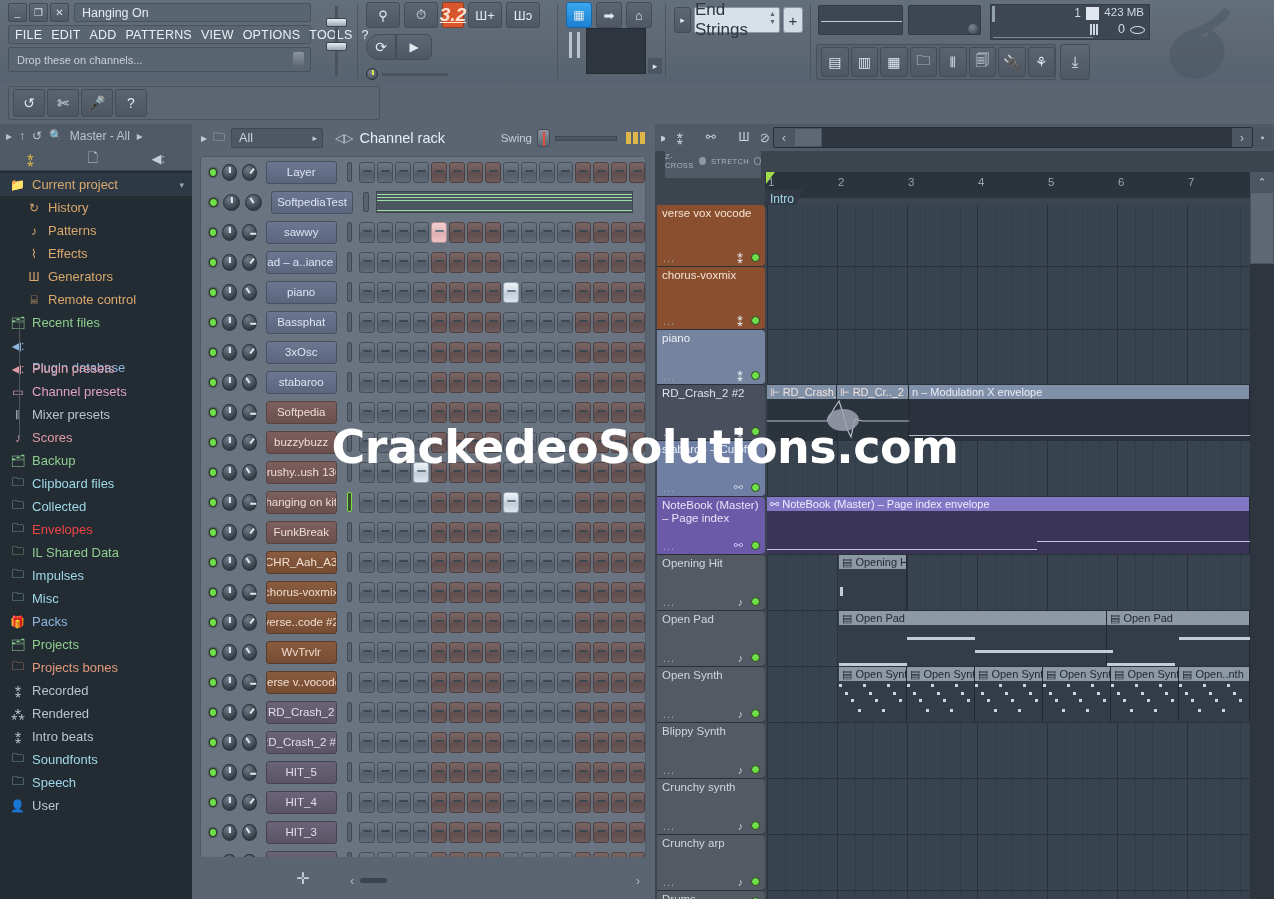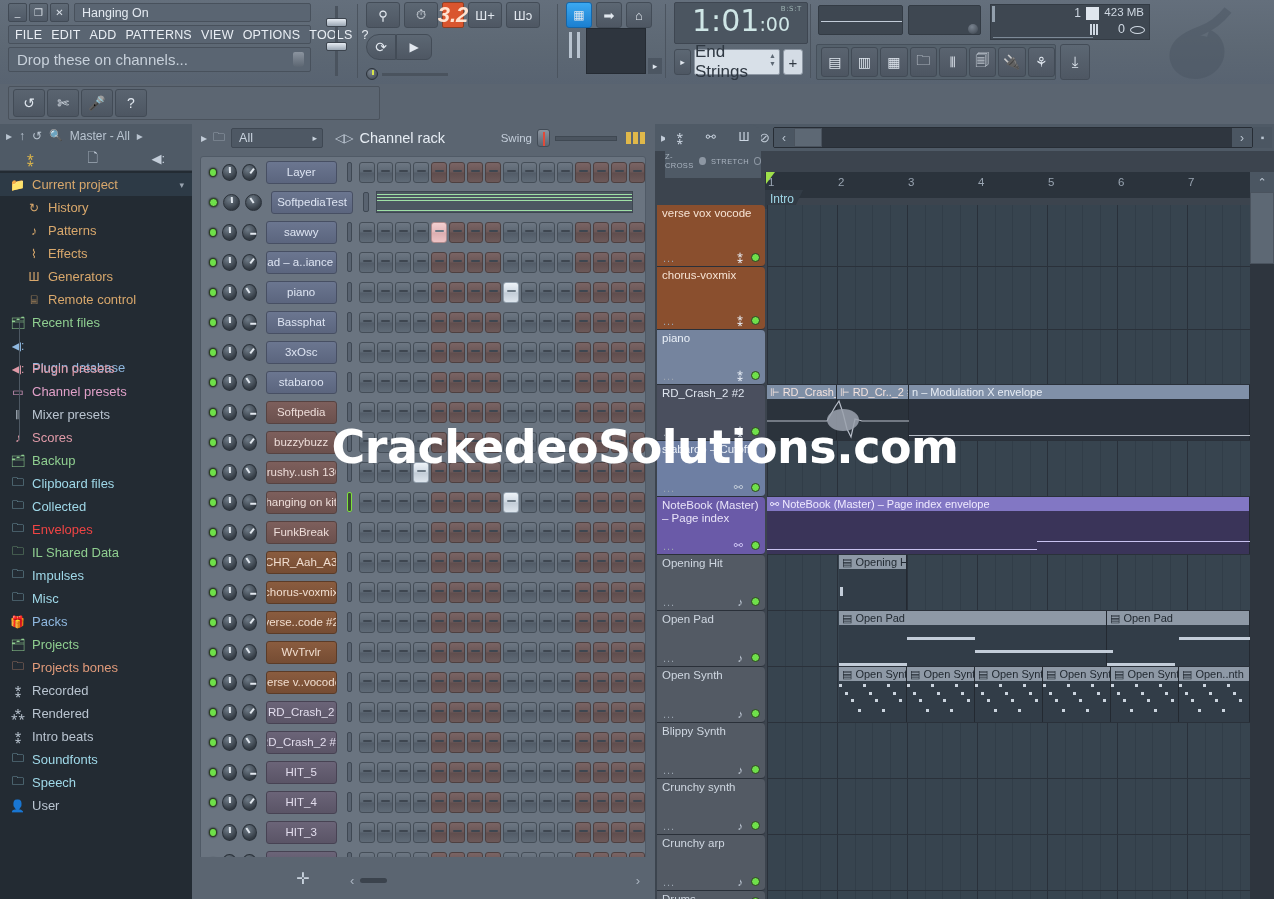--- a/index.html
+++ b/index.html
@@ -39,21 +39,21 @@
     background:#5a6572; border:1px solid #48515c; border-radius:2px;
     display:flex; align-items:center; padding-left:6px; gap:9px;
   }
   .menurow span { color:#e9eef4; font-size:12.5px; letter-spacing:.2px; cursor:pointer; }
   .hintbar {
     margin-top:3px; height:25px;
     background:#5a6572; border:1px solid #48515c; border-radius:2px;
     display:flex; align-items:center; justify-content:space-between;
     padding:0 6px 0 8px;
   }
-  .hintbar .ht { color:#c7d0da; font-size:15px; }
+  .hintbar .ht { color:#c7d0da; font-size:11px; }
 
   
   .iconrow {
     position:absolute; left:8px; top:86px; width:372px; height:34px;
     background:#5c6672; border:1px solid #4a525c; border-radius:2px;
     display:flex; align-items:center; padding-left:4px; gap:2px;
   }
   .ibtn {
     width:32px; height:28px;
     background:linear-gradient(180deg,#5a6470,#4d5662);
@@ -302,21 +302,21 @@
       <div class="mknob" style="top:16px;"></div>
       <div class="mknob" style="top:40px;"></div>
     </div>
 
     <div class="sep-v" style="left:357px;"></div>
 
     <div class="tgroup" style="left:366px; width:190px;">
       <div style="display:flex; gap:4px;" id="transportrow">
           <div class="tbtn" style="width: 34px; height: 26px; font-size: 13px;">⚲</div>
           <div class="tbtn" style="width: 34px; height: 26px; font-size: 13px;">⏱</div>
-          <div class="bpmdisp" style="width: 22px; height: 26px; font-size: 22px;">3.2</div>
+          <div class="bpmdisp" style="width: 22px; height: 26px; font-size: 19px; text-decoration: underline;">3.2</div>
           <div class="tbtn" style="width: 34px; height: 26px; font-size: 13px;">Ш+</div>
           <div class="tbtn" style="width: 34px; height: 26px; font-size: 13px;">Шↄ</div>
         </div>
       <div style="margin-top:6px; display:flex; align-items:center; gap:0px;">
         <div class="tbtn" style="width:30px;height:26px;border-radius:13px 0 0 13px;font-size:14px;">⟳</div>
         <div class="tbtn" style="width:36px;height:26px;border-radius:0 6px 6px 0;font-size:12px;">▶</div>
       </div>
       <div style="margin-top:8px; display:flex; align-items:center; gap:4px;">
         <div style="width:12px;height:12px;border-radius:50%;background:radial-gradient(circle at 40% 30%,#7a8490,#3a424c);border:1px solid #2b323a;position:relative;">
           <div style="position:absolute;left:5px;top:1px;width:1.5px;height:5px;background:#d6e54a;"></div>
@@ -337,25 +337,20 @@
         <div style="position:absolute;left:3px;top:0;width:3px;height:26px;background:#b9c4d0;"></div>
         <div style="position:absolute;left:11px;top:0;width:3px;height:26px;background:#b9c4d0;"></div>
         <div style="position:absolute;left:20px;top:-4px;width:60px;height:46px;background:#2e353e;border:1px solid #252b33;"></div>
         <div style="position:absolute;left:82px;top:26px;width:14px;height:16px;background:#4c5662;color:#dfe6ee;font-size:9px;text-align:center;line-height:16px;">▸</div>
       </div>
     </div>
 
     <div class="sep-v" style="left:665px;"></div>
 
     <div class="tgroup" style="left:674px; width:134px;">
-      <div class="timedisp" style="width:134px;height:42px;position:relative;">
-        <span style="font-size:30px;">1:01</span>
-        <span style="font-size:19px;">:<span>00</span></span>
-        <span style="position:absolute;right:5px;top:2px;font-size:7px;color:#9fb4b4;letter-spacing:.6px;">B:S:T</span>
-      </div>
       <div style="display:flex;align-items:center;gap:3px;margin-top:5px;">
         <div class="tbtn" style="width:17px;height:26px;font-size:9px;">▸</div>
         <div class="patfield" style="width:86px;height:26px;position:relative;">
           <span>End Strings</span>
           <span style="position:absolute;right:3px;top:2px;font-size:7px;line-height:8px;color:#5d6874;">▲<br>▼</span>
         </div>
         <div class="tbtn" style="width:20px;height:26px;font-size:15px;background:#d4dce5;color:#2f3842;border-color:#8d97a3;">+</div>
       </div>
     </div>
 

